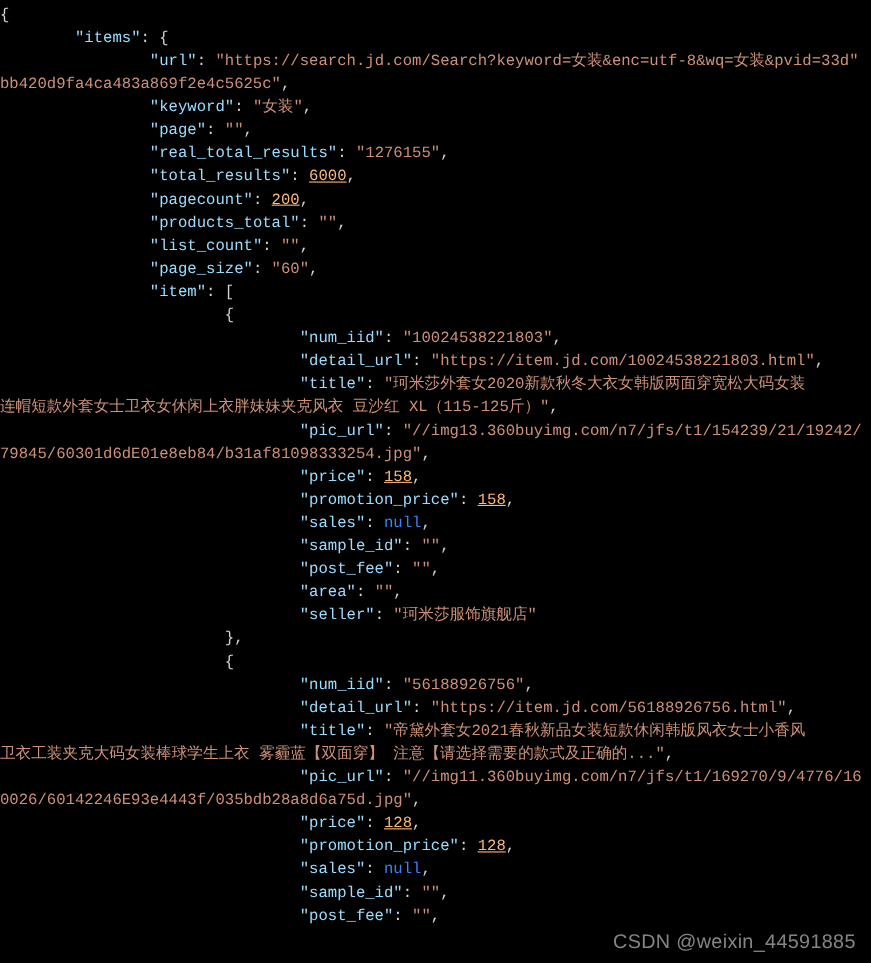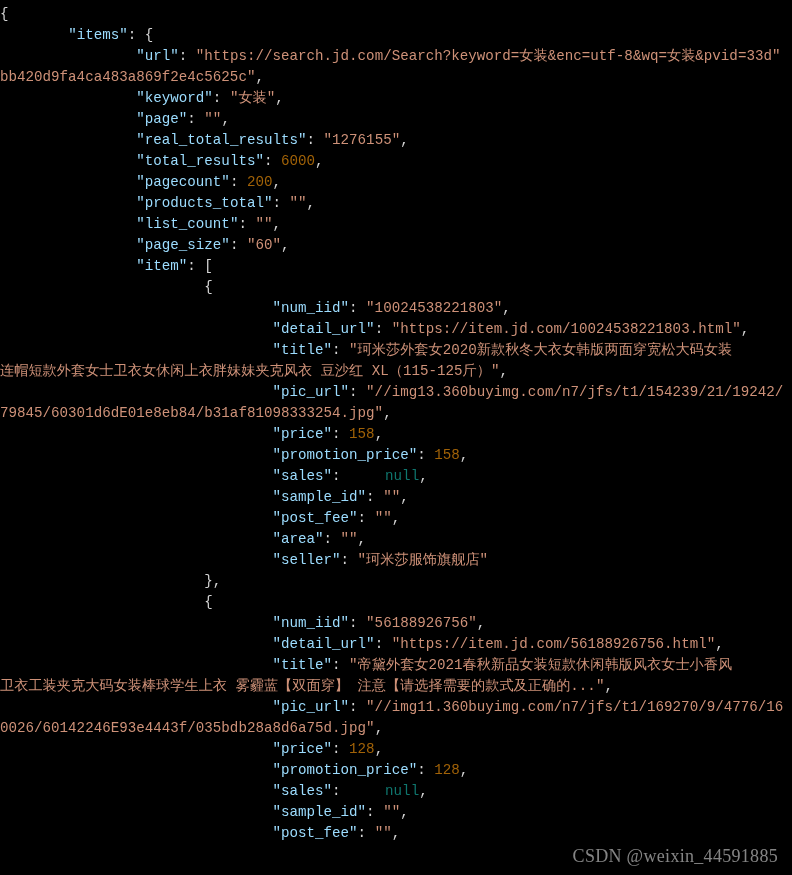--- a/index.html
+++ b/index.html
@@ -16,28 +16,28 @@
     font-family: Consolas, "Courier New", monospace;
     font-size: 14.2px;
     line-height: 21px;
     color: #ccc;
     white-space: pre;
   }
   .b  { color: #d4d4d4; }   
   .c  { color: #d4d4d4; }   
   .k  { color: #9cdcfe; }   
   .s  { color: #ce9178; }   
-  .n  { color: #a16207; }   
-  .nu { color: #0f766e; margin-left: 36px; }   
+  .n  { color: #fdba74; text-decoration: underline; }   
+  .nu { color: #3b82f6; }   
   .wm {
     position: absolute;
     right: 14px;
     bottom: 8px;
     color: rgba(220,220,220,0.6);
-    font-family: Liberation Serif, serif;
+    font-family: Liberation Sans, sans-serif;
     font-size: 18px;
     letter-spacing: 0.3px;
     pointer-events: none;
   }
 </style>
 </head>
 <body>
 
 <pre class="code" id="code"><span class="b">{</span>
         <span class="k">"items"</span><span class="c">: </span><span class="b">{</span>

